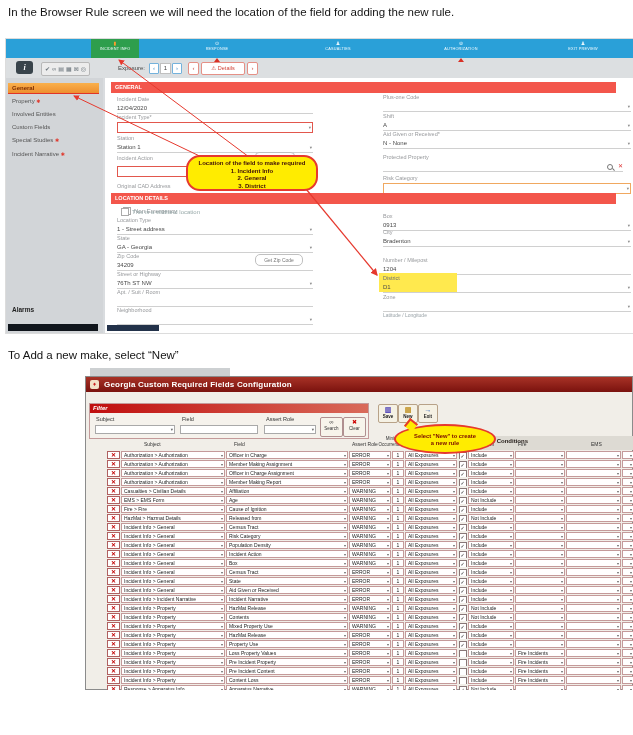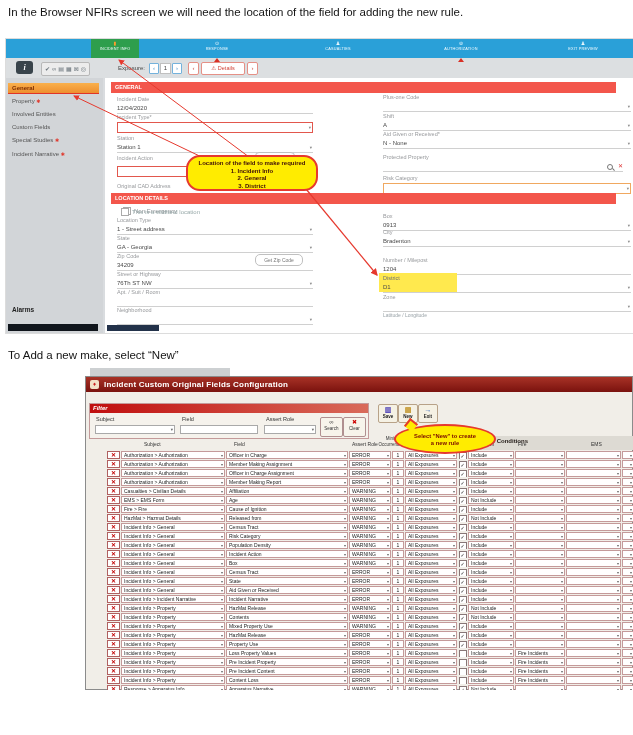--- a/index.html
+++ b/index.html
@@ -107,21 +107,21 @@
   .c-sub{width:104px}.c-fld{width:122px}.c-ast{width:42px}
   .c-occ{width:12px;text-align:center}.c-occ .t{padding-left:0}
   .c-exp{width:52px}.c-chk{width:9px;border:none;background:transparent}
   .c-chk .sq{width:6px;height:6px;border:1px solid #877;background:#fff;margin:1px auto 0;display:block;
              font-size:5px;line-height:6px;text-align:center;color:#222}
   .c-inc{width:46px}.c-fire{width:50px}.c-ems{width:55px}.c-stub{width:12px}
 </style>
 </head>
 <body>
 
-<div class="heading" style="top:6px">In the Browser NFIRs screen we will need the location of the field for adding the new rule.</div>
+<div class="heading" style="top:6px">In the Browser Rule screen we will need the location of the field for adding the new rule.</div>
 <div class="heading" style="top:349px">To Add a new make, select “New”</div>
 
 <div id="shot1">
   <div class="navbar">
     <div class="tab t1">
       <span class="ticon">▮</span>
       <span class="tlabel">INCIDENT INFO</span>
     </div>
     <div class="tab t2">
       <span class="ticon">⊙</span>
@@ -318,21 +318,21 @@
     <div>2. General</div>
     <div>3. District</div>
   </div>
 </div>
 
 <div id="shot2">
   <div class="remtab" style="left:5px;width:140px"></div>
   <div class="win">
     <div class="titlebar">
       <span class="ticon2">♦</span>
-      <span class="wtitle">Incident Custom Original Fields Configuration</span>
+      <span class="wtitle">Georgia Custom Required Fields Configuration</span>
     </div>
 
     <div class="filterbox">
       <div class="fstrip">Filter</div>
       <div class="flbl" style="left:6px">Subject</div>
       <div class="flbl" style="left:92px">Field</div>
       <div class="flbl" style="left:176px">Assert Role</div>
       <div class="fsel" style="left:5px;width:80px">
           <span class="dd2">▾</span>
         </div>

